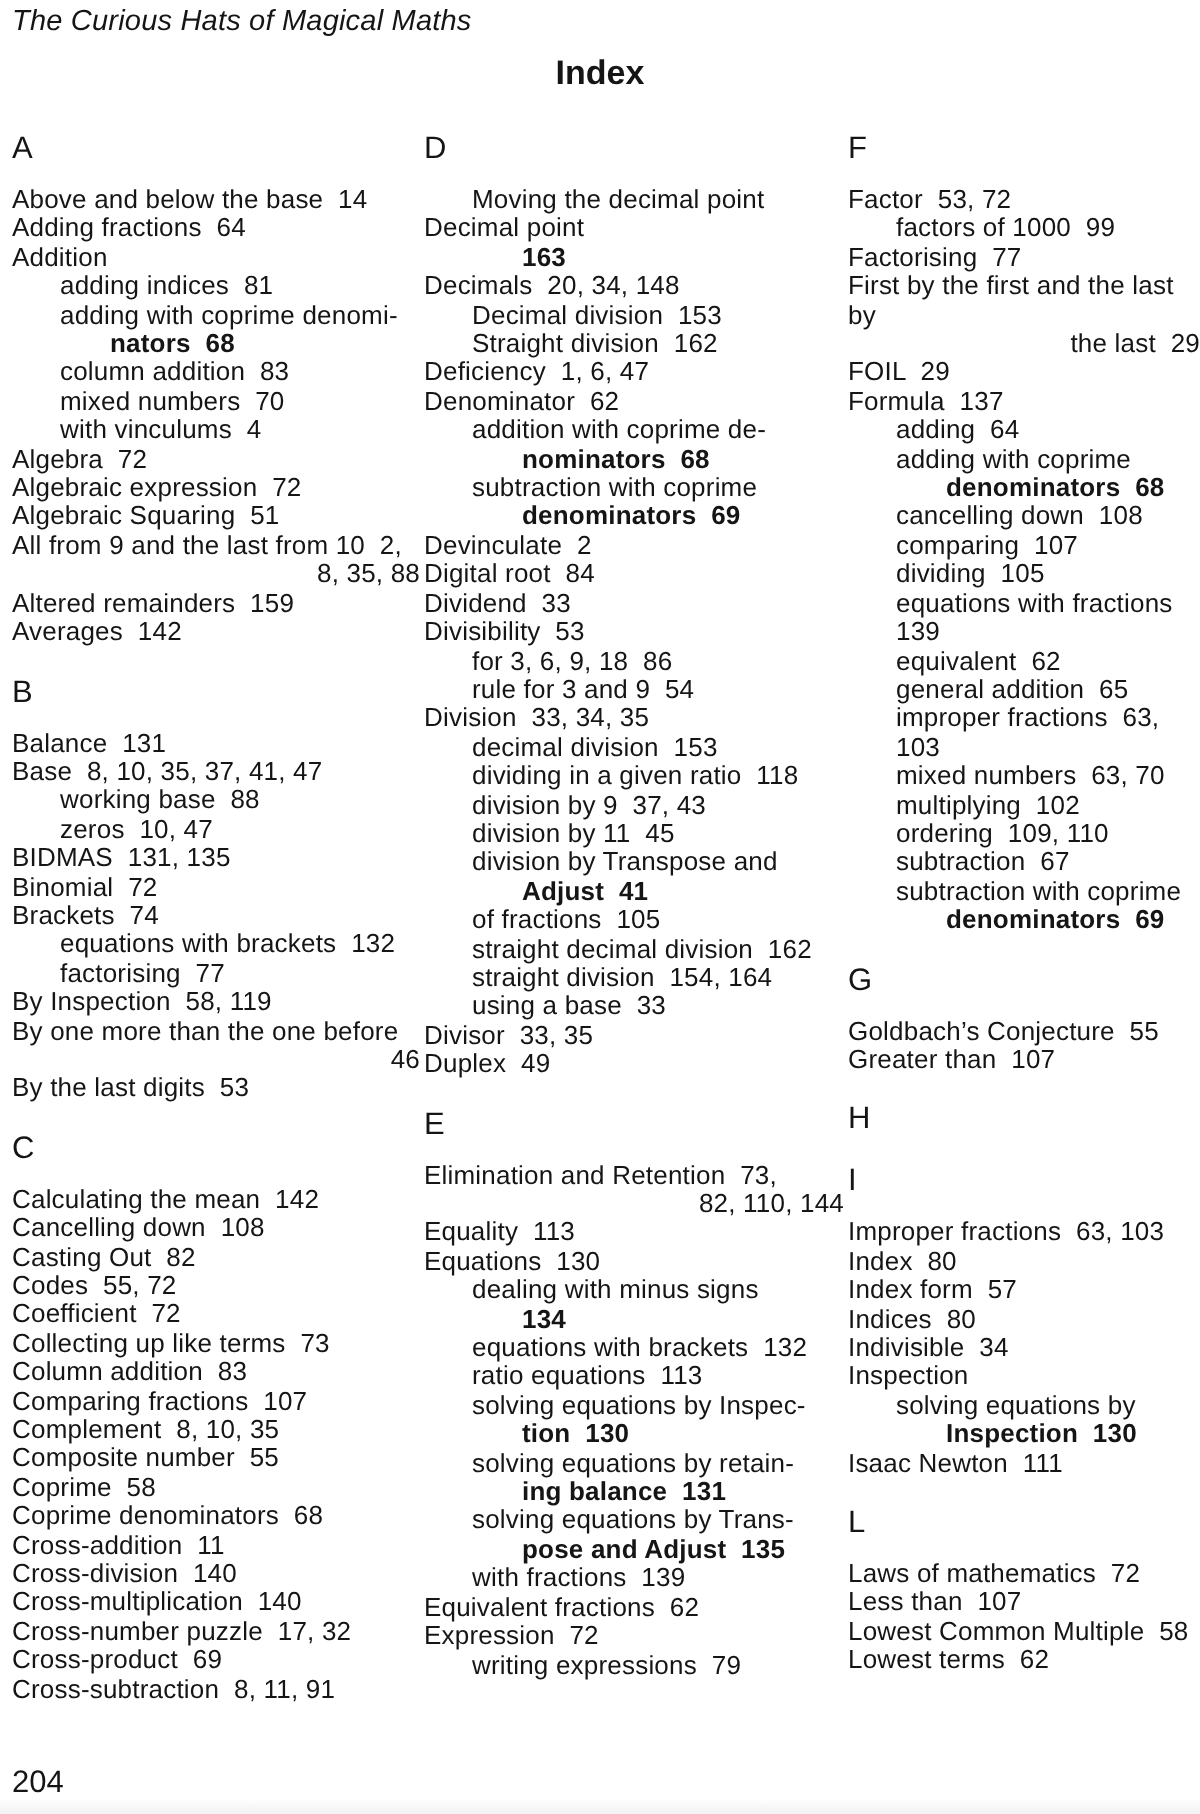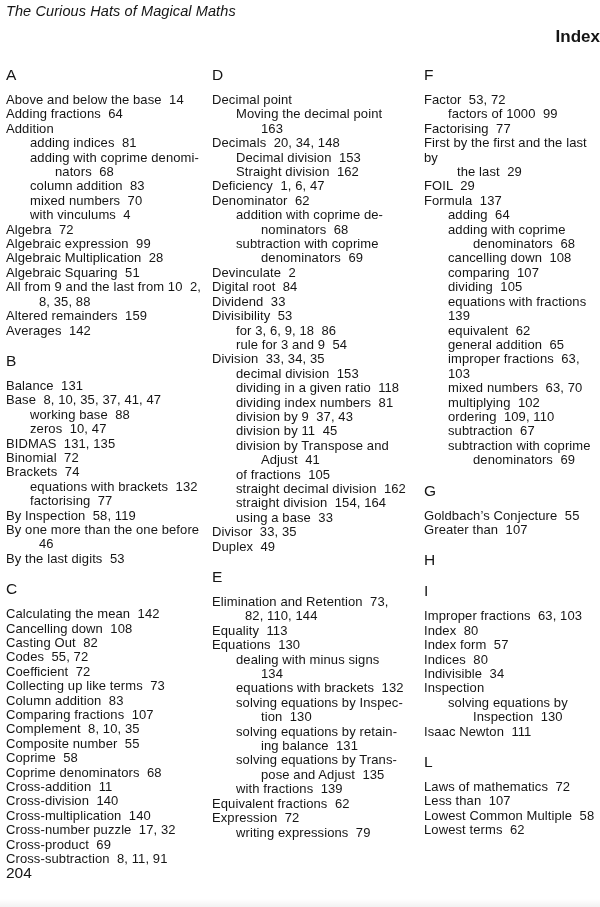--- a/index.html
+++ b/index.html
@@ -13,47 +13,47 @@
   }
   .book-title {
     position: absolute; top: 3px; left: 6px;
     font-style: italic;
     font-size: 14.5px;
     letter-spacing: 0.1px;
     text-align: center;
   }
   .index-title {
     position: absolute; top: 27px; left: 0; width: 100%;
-    text-align: right;
+    text-align: center;
     font-weight: bold;
     font-size: 17px;
   }
   .col { position: absolute; top: 62px; }
   .col-1 { left: 6px;   width: 204px; }
   .col-2 { left: 212px; width: 210px; }
   .col-3 { left: 424px; width: 176px; }
   .section-letter {
     font-size: 15.5px;
     line-height: 17px;
     margin: 14px 0 10px 0;
   }
   .section-letter:first-child { margin-top: 4px; }
   .entry {
     font-size: 13px;
     line-height: 14.4px;
     white-space: pre-wrap;
     letter-spacing: 0.1px;
   }
   .ind-m  { padding-left: 0; }
-  .ind-mc { padding-left: 33px; }
+  .ind-mc { padding-left: 33px; text-align: right; }
   .ind-s  { padding-left: 24px; }
-  .ind-sc { padding-left: 49px; }
+  .ind-sc { padding-left: 49px; font-weight: bold; }
   .italic { }
   .page-number {
-    position: absolute; left: 6px; top: 864px;
+    position: absolute; left: 6px; top: 883px;
     font-size: 15.5px;
   }
   .scan-shadow {
     position: absolute; left: 0; bottom: 0; width: 100%; height: 8px;
     background: linear-gradient(to bottom, rgba(0,0,0,0), rgba(0,0,0,0.05));
     pointer-events: none;
   }
 </style>
 </head>
 <body>
@@ -67,22 +67,21 @@
     <div class="entry ind-m">Above and below the base  14</div>
     <div class="entry ind-m">Adding fractions  64</div>
     <div class="entry ind-m">Addition</div>
     <div class="entry ind-s">adding indices  81</div>
     <div class="entry ind-s">adding with coprime denomi-</div>
     <div class="entry ind-sc">nators  68</div>
     <div class="entry ind-s">column addition  83</div>
     <div class="entry ind-s">mixed numbers  70</div>
     <div class="entry ind-s">with vinculums  4</div>
     <div class="entry ind-m">Algebra  72</div>
-    <div class="entry ind-m">Algebraic expression  99</div>
-    <div class="entry ind-m">Algebraic Multiplication  28</div>
+    <div class="entry ind-m">Algebraic expression  72</div>
     <div class="entry ind-m">Algebraic Squaring  51</div>
     <div class="entry ind-m">All from 9 and the last from 10  2,</div>
     <div class="entry ind-mc">8, 35, 88</div>
     <div class="entry ind-m">Altered remainders  159</div>
     <div class="entry ind-m">Averages  142</div>
     <div class="section-letter">B</div>
     <div class="entry ind-m">Balance  131</div>
     <div class="entry ind-m">Base  8, 10, 35, 37, 41, 47</div>
     <div class="entry ind-s">working base  88</div>
     <div class="entry ind-s">zeros  10, 47</div>
@@ -110,60 +109,60 @@
     <div class="entry ind-m">Coprime denominators  68</div>
     <div class="entry ind-m">Cross-addition  11</div>
     <div class="entry ind-m">Cross-division  140</div>
     <div class="entry ind-m">Cross-multiplication  140</div>
     <div class="entry ind-m">Cross-number puzzle  17, 32</div>
     <div class="entry ind-m">Cross-product  69</div>
     <div class="entry ind-m">Cross-subtraction  8, 11, 91</div>
   </div>
 <div class="col col-2">
     <div class="section-letter">D</div>
+    <div class="entry ind-s">Moving the decimal point</div>
     <div class="entry ind-m">Decimal point</div>
-    <div class="entry ind-s">Moving the decimal point</div>
     <div class="entry ind-sc">163</div>
     <div class="entry ind-m">Decimals  20, 34, 148</div>
     <div class="entry ind-s">Decimal division  153</div>
     <div class="entry ind-s">Straight division  162</div>
     <div class="entry ind-m">Deficiency  1, 6, 47</div>
     <div class="entry ind-m">Denominator  62</div>
     <div class="entry ind-s">addition with coprime de-</div>
     <div class="entry ind-sc">nominators  68</div>
     <div class="entry ind-s">subtraction with coprime</div>
     <div class="entry ind-sc">denominators  69</div>
     <div class="entry ind-m">Devinculate  2</div>
     <div class="entry ind-m">Digital root  84</div>
     <div class="entry ind-m">Dividend  33</div>
     <div class="entry ind-m">Divisibility  53</div>
     <div class="entry ind-s">for 3, 6, 9, 18  86</div>
     <div class="entry ind-s">rule for 3 and 9  54</div>
     <div class="entry ind-m">Division  33, 34, 35</div>
     <div class="entry ind-s">decimal division  153</div>
     <div class="entry ind-s">dividing in a given ratio  118</div>
-    <div class="entry ind-s">dividing index numbers  81</div>
     <div class="entry ind-s">division by 9  37, 43</div>
     <div class="entry ind-s">division by 11  45</div>
     <div class="entry ind-s">division by Transpose and</div>
     <div class="entry ind-sc">Adjust  41</div>
     <div class="entry ind-s">of fractions  105</div>
     <div class="entry ind-s">straight decimal division  162</div>
     <div class="entry ind-s">straight division  154, 164</div>
     <div class="entry ind-s">using a base  33</div>
     <div class="entry ind-m">Divisor  33, 35</div>
     <div class="entry ind-m">Duplex  49</div>
     <div class="section-letter">E</div>
     <div class="entry ind-m">Elimination and Retention  73,</div>
     <div class="entry ind-mc">82, 110, 144</div>
     <div class="entry ind-m">Equality  113</div>
     <div class="entry ind-m">Equations  130</div>
     <div class="entry ind-s">dealing with minus signs</div>
     <div class="entry ind-sc">134</div>
     <div class="entry ind-s">equations with brackets  132</div>
+    <div class="entry ind-s">ratio equations  113</div>
     <div class="entry ind-s">solving equations by Inspec-</div>
     <div class="entry ind-sc">tion  130</div>
     <div class="entry ind-s">solving equations by retain-</div>
     <div class="entry ind-sc">ing balance  131</div>
     <div class="entry ind-s">solving equations by Trans-</div>
     <div class="entry ind-sc">pose and Adjust  135</div>
     <div class="entry ind-s">with fractions  139</div>
     <div class="entry ind-m">Equivalent fractions  62</div>
     <div class="entry ind-m">Expression  72</div>
     <div class="entry ind-s">writing expressions  79</div>

